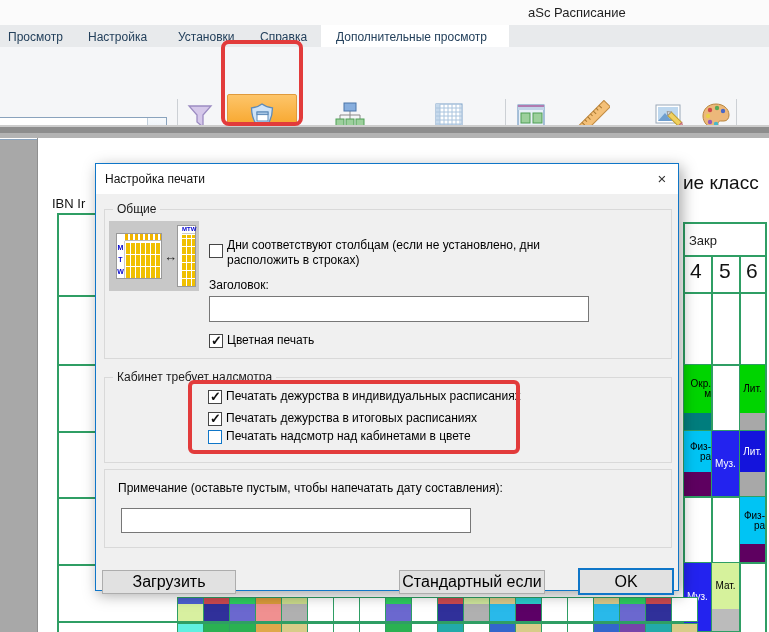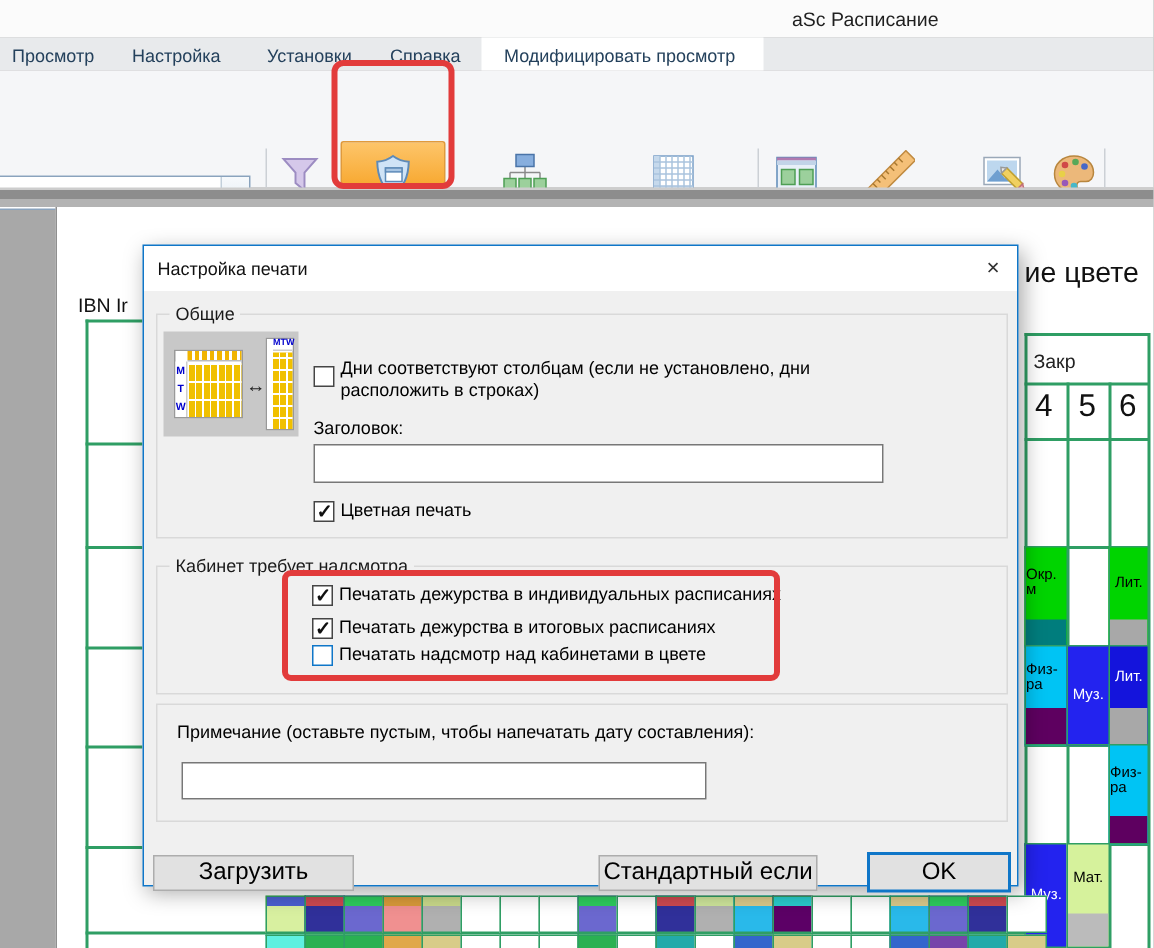--- a/index.html
+++ b/index.html
@@ -24,21 +24,21 @@
 #general-settings-button{background:linear-gradient(#fdc56a,#f7a52a 45%,#f29111);border:1px solid #e09a3c;border-radius:2px}
 .annotation{border:4px solid #e23b3b;border-radius:8px;z-index:30;pointer-events:none}
 #ribbon-border{left:0;top:125px;width:769px;height:13px;background:linear-gradient(180deg,#cdcdcd 0 2px,#8d8d8d 2px 8px,#b3b3b3 8px 13px)}
 
 #page{left:37px;top:138px;width:732px;height:494px;background:#fff;border-left:1px solid #8f8f8f}
 .gl{background:#2f9e64;position:absolute}
 #heading-left{left:52px;top:196px;font-size:13px;color:#111;white-space:nowrap}
 #heading-right{left:683px;top:172px;font-size:19px;color:#111;white-space:nowrap}
 #day-header{left:689px;top:233px;font-size:13px;color:#222}
 .period-num{top:259px;font-size:21px;color:#111}
-.tcell{position:absolute;display:flex;align-items:center;justify-content:center;text-align:left;font-size:10px;line-height:10px;border:1px solid #2f9e64;overflow:hidden}
+.tcell{position:absolute;display:flex;align-items:center;justify-content:center;text-align:right;font-size:10px;line-height:10px;border:1px solid #2f9e64;overflow:hidden}
 .tcell .strip{position:absolute;left:0;right:0;bottom:0}
 .bcell{position:absolute;border:1px solid #2f9e64}
 .bcell .bstrip{position:absolute;left:0;right:0;top:0;height:6px}
 
 #dialog{left:95px;top:163px;width:584px;height:428px;background:#f0f0f0;border:1px solid #0f76c8;z-index:10;box-shadow:3px 4px 14px rgba(0,0,0,.35)}
 #dialog-titlebar{position:absolute;left:0;top:0;right:0;height:30px;background:#fff}
 #dialog-title{position:absolute;left:9px;top:8px;font-size:12px;color:#111}
 #dialog-close{position:absolute;right:5px;top:4px;width:22px;height:22px;text-align:center;line-height:22px;font-size:15px;color:#333;cursor:default}
 .groupbox{position:absolute;border:1px solid #d9d9d9;background:transparent}
 .legend{position:absolute;top:-8px;left:8px;background:#f0f0f0;padding:0 4px;font-size:12px;color:#1a1a1a;white-space:nowrap}
@@ -69,21 +69,21 @@
 <div class="abs" id="titlebar">
   <span class="abs" id="window-title">aSc Расписание</span>
 </div>
 
 <div class="abs" id="tabrow"></div>
 <div class="abs" id="active-tab-bg"></div>
 <span class="abs tab" style="left:8px">Просмотр</span>
 <span class="abs tab" style="left:88px">Настройка</span>
 <span class="abs tab" style="left:178px">Установки</span>
 <span class="abs tab" style="left:260px">Справка</span>
-<span class="abs tab" style="left:336px">Модифицировать просмотр</span>
+<span class="abs tab" style="left:336px">Дополнительные просмотр</span>
 
 <div class="abs" id="ribbon">
   <div class="abs" id="combo">
     <span id="combo-value">сание классов</span>
     <span id="combo-arrow-btn">
         <span>▼</span>
       </span>
   </div>
   <div class="abs vsep" style="left:177px"></div>
 
@@ -192,21 +192,21 @@
 
   <div class="abs vsep" style="left:736px"></div>
   <div class="abs rbtn" style="left:740px;width:30px;padding-top:43px">
     <div>Закр пр</div>
   </div>
 </div>
 <div class="abs" id="ribbon-border"></div>
 
 <div class="abs" id="page"></div>
 <span class="abs" id="heading-left">IBN Ir</span>
-<span class="abs" id="heading-right">ие цвете</span>
+<span class="abs" id="heading-right">ие класс</span>
 <span class="abs" id="day-header">Закр</span>
 <span class="abs period-num" style="left:690px">4</span>
 <span class="abs period-num" style="left:719px">5</span>
 <span class="abs period-num" style="left:746px">6</span>
 <div id="preview-cells">
     <div class="gl" style="left: 57px; top: 213px; width: 2px; height: 419px;"></div>
     <div class="gl" style="left: 57px; top: 213px; width: 38px; height: 2px;"></div>
     <div class="gl" style="left: 57px; top: 295px; width: 38px; height: 2px;"></div>
     <div class="gl" style="left: 57px; top: 364px; width: 38px; height: 2px;"></div>
     <div class="gl" style="left: 57px; top: 431px; width: 38px; height: 2px;"></div>

